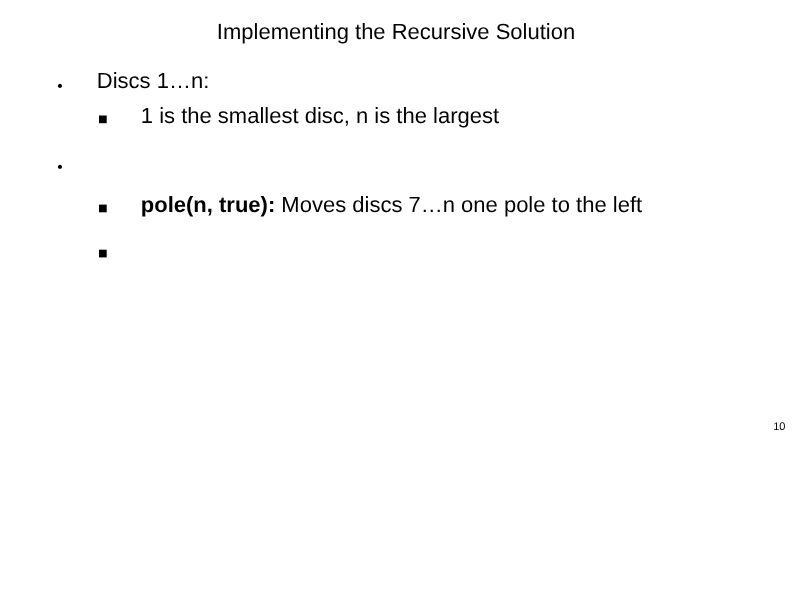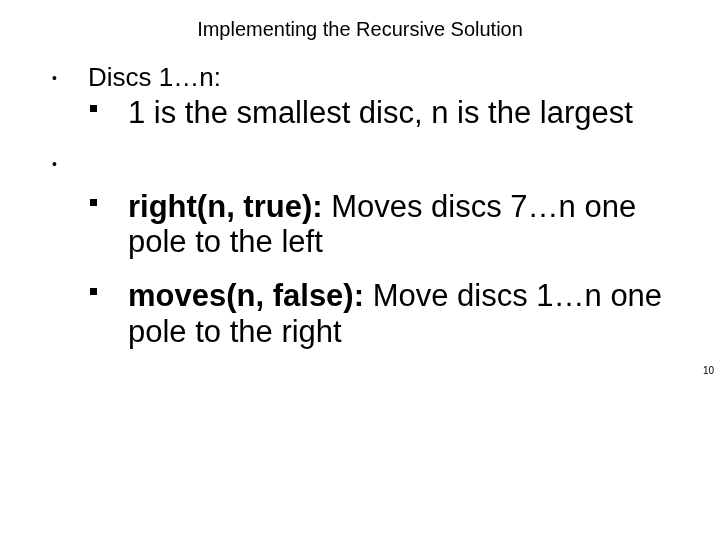--- a/index.html
+++ b/index.html
@@ -53,32 +53,32 @@
     width: 7px;
     height: 7px;
     background: #000;
     display: inline-block;
   }
   .indent {
     width: 40px;
     flex: 0 0 40px;
   }
   .text-lvl1 {
-    font-size: 26px;
+    font-size: 20px;
     line-height: 1.15;
   }
   .text-lvl2 {
-    font-size: 31px;
+    font-size: 20px;
     line-height: 1.15;
   }
   .bold { font-weight: bold; }
   .footer-num {
     position: absolute;
     right: 6px;
-    bottom: 20px;
+    bottom: 2px;
     font-size: 10px;
     font-family: Arial, sans-serif;
     text-align: center;
   }
 </style>
 </head>
 <body>
 
 <div class="slide">
 
@@ -101,27 +101,26 @@
 
     <div class="row gap">
       <div class="bullet-dot">•</div>
     </div>
 
     <div class="row gap-sm">
       <div class="indent"></div>
       <div class="bullet-sq">
           <span class="sq"></span>
         </div>
-      <div class="text-lvl2"><span class="bold">right(n, true):</span><span> Moves discs 7…n one pole to the left</span></div>
+      <div class="text-lvl2"><span class="bold">pole(n, true):</span><span> Moves discs 7…n one pole to the left</span></div>
     </div>
 
     <div class="row gap">
       <div class="indent"></div>
       <div class="bullet-sq">
           <span class="sq"></span>
         </div>
-      <div class="text-lvl2"><span class="bold">moves(n, false):</span><span> Move discs 1…n one pole to the right</span></div>
     </div>
 
   </div>
 
   <div class="footer-num">10</div>
 </div>
 
 </body></html>

